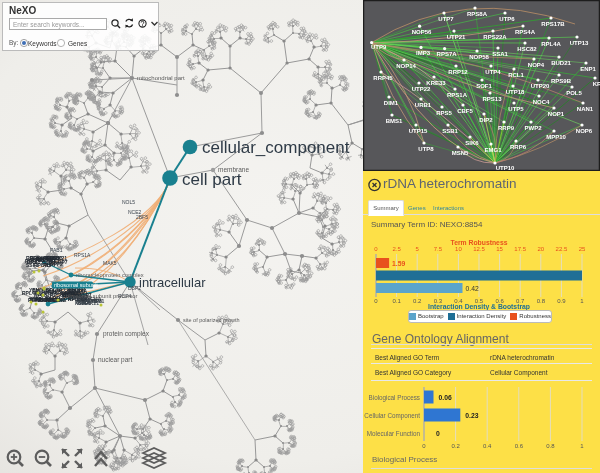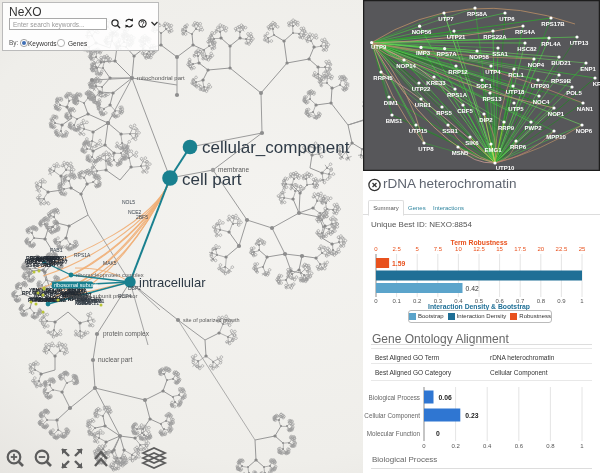--- a/index.html
+++ b/index.html
@@ -452,32 +452,32 @@
     <text x="221.0" y="132.5" font-size="6" font-weight="bold" fill="#fff" text-anchor="middle">NOP6</text>
     <circle cx="107.0" cy="137.0" r="1.6" fill="#fff"></circle>
     <text x="109.0" y="144.5" font-size="6" font-weight="bold" fill="#fff" text-anchor="middle">SIK6</text>
     <circle cx="128.0" cy="144.0" r="1.6" fill="#fff"></circle>
     <text x="130.0" y="151.5" font-size="6" font-weight="bold" fill="#fff" text-anchor="middle">EMG1</text>
     <circle cx="153.0" cy="141.0" r="1.6" fill="#fff"></circle>
     <text x="155.0" y="148.5" font-size="6" font-weight="bold" fill="#fff" text-anchor="middle">RRP6</text>
     <circle cx="132.0" cy="163.0" r="1.6" fill="#fff"></circle>
     <text x="142.0" y="170.0" font-size="6" font-weight="bold" fill="#fff" text-anchor="middle">UTP10</text>
   </svg>
-<div style="position:absolute;left:363px;top:171px;width:237px;height:302px;background:#ffffff;font-family:'Liberation Sans',sans-serif;overflow:hidden">
+<div style="position:absolute;left:363px;top:171px;width:237px;height:302px;background:#fde047;font-family:'Liberation Sans',sans-serif;overflow:hidden">
     <svg width="16" height="16" style="position:absolute;left:4px;top:7px">
       <circle cx="7.5" cy="7" r="5.6" fill="none" stroke="#333" stroke-width="1.3"></circle>
       <line x1="5.5" y1="5" x2="9.5" y2="9" stroke="#333" stroke-width="1.3"></line>
       <line x1="9.5" y1="5" x2="5.5" y2="9" stroke="#333" stroke-width="1.3"></line>
     </svg>
     <div style="position:absolute;left:20px;top:5px;font-size:13.5px;color:#5f6570">rDNA heterochromatin</div>
     <div style="position:absolute;left:0;top:43px;width:237px;border-bottom:1px solid #ddd;height:0"></div>
     <div style="position:absolute;left:5px;top:29px;width:34px;height:14px;background:#fff;border:1px solid #ddd;border-bottom:1px solid #fff;border-radius:2px 2px 0 0;font-size:6px;color:#555;text-align:center;line-height:14px">Summary</div>
     <div style="position:absolute;left:45px;top:33.5px;font-size:6px;color:#3186a0">Genes</div>
     <div style="position:absolute;left:70px;top:33.5px;font-size:6px;color:#3186a0">Interactions</div>
-    <div style="position:absolute;left:8px;top:48.5px;font-size:8px;color:#555">Unique Best ID: NEXO:8854</div>
+    <div style="position:absolute;left:8px;top:48.5px;font-size:8px;color:#555">Summary Term ID: NEXO:8854</div>
     <svg width="237" height="90" style="position:absolute;left:0;top:63px">
       <text x="116" y="11" font-size="6.8" font-weight="bold" fill="#e8511d" text-anchor="middle">Term Robustness</text>
       <text x="13.0" y="17" font-size="6" fill="#e8511d" text-anchor="middle">0</text>
       <line x1="13.0" y1="20" x2="13.0" y2="63" stroke="#ddd" stroke-width="0.8"></line>
       <text x="33.6" y="17" font-size="6" fill="#e8511d" text-anchor="middle">2.5</text>
       <line x1="33.6" y1="20" x2="33.6" y2="63" stroke="#ddd" stroke-width="0.8"></line>
       <text x="54.2" y="17" font-size="6" fill="#e8511d" text-anchor="middle">5</text>
       <line x1="54.2" y1="20" x2="54.2" y2="63" stroke="#ddd" stroke-width="0.8"></line>
       <text x="74.8" y="17" font-size="6" fill="#e8511d" text-anchor="middle">7.5</text>
       <line x1="74.8" y1="20" x2="74.8" y2="63" stroke="#ddd" stroke-width="0.8"></line>
@@ -550,21 +550,21 @@
       <text x="57" y="33" font-size="6.3" fill="#666" text-anchor="end">Cellular Component</text>
       <rect x="61" y="23.5" width="36.3" height="13" fill="#2f76d2"></rect>
       <text x="102.3" y="33" font-size="6.8" font-weight="bold" fill="#222">0.23</text>
       <text x="57" y="51" font-size="6.3" fill="#666" text-anchor="end">Molecular Function</text>
       <text x="73" y="51" font-size="6.8" font-weight="bold" fill="#222">0</text>
     </svg>
     <div style="position:absolute;left:9px;top:284px;font-size:8px;color:#666">Biological Process</div>
     <div style="position:absolute;left:8px;top:297px;width:221px;border-bottom:1px solid #ddd"></div>
   </div>
 <div style="position:absolute;left:2px;top:2px;width:155px;height:47px;background:rgba(255,255,255,0.88);border:1px solid #bbb;font-family:'Liberation Sans',sans-serif">
-    <div style="position:absolute;left:6px;top:2px;font-size:12px;font-weight:normal;color:#333">NeXO</div>
+    <div style="position:absolute;left:6px;top:2px;font-size:10px;font-weight:bold;color:#333">NeXO</div>
     <div style="position:absolute;left:6px;top:15px;width:96px;height:10px;background:#fff;border:1px solid #aaa;overflow:hidden">
       <span style="position:absolute;left:3px;top:1.5px;font-size:6.5px;color:#999;white-space:nowrap">Enter search keywords...</span>
     </div>
     <svg width="52" height="16" style="position:absolute;left:106px;top:12px">
       <circle cx="6" cy="8" r="3.1" fill="none" stroke="#222" stroke-width="1.2"></circle>
       <line x1="8.3" y1="10.3" x2="11" y2="13" stroke="#222" stroke-width="1.4"></line>
       <path d="M16.8 6.5 A 3.6 3.6 0 0 1 23 5.8" fill="none" stroke="#222" stroke-width="1.3"></path>
       <path d="M23.6 9.5 A 3.6 3.6 0 0 1 17.3 10.4" fill="none" stroke="#222" stroke-width="1.3"></path>
       <path d="M23.8 3.2 l0.2 3.2 -3 -0.9 z" fill="#222"></path>
       <path d="M16.6 12.9 l-0.2 -3.2 3 0.9 z" fill="#222"></path>

